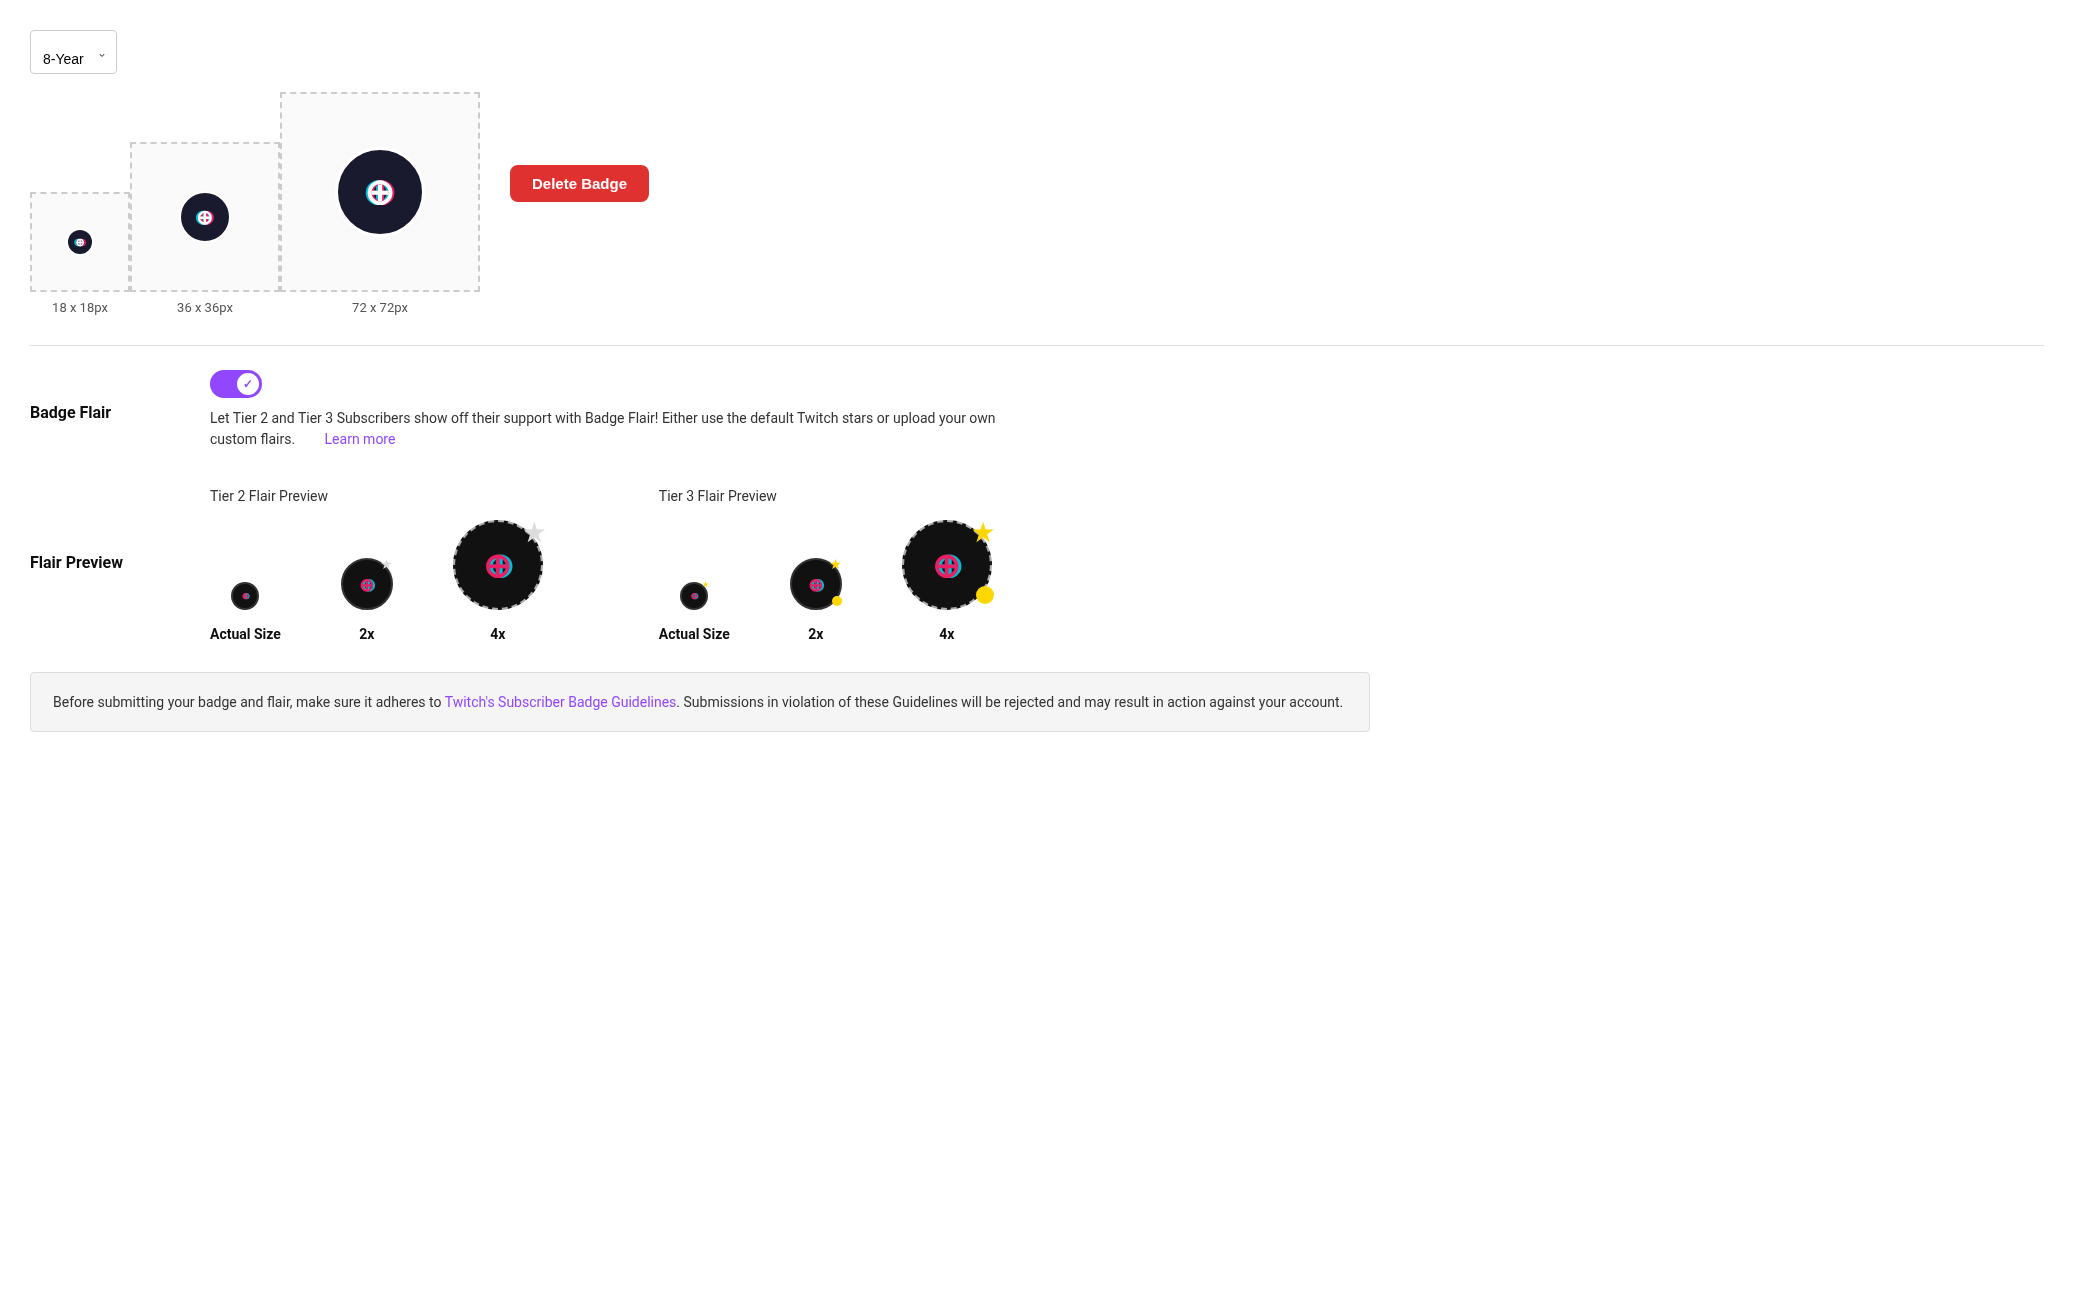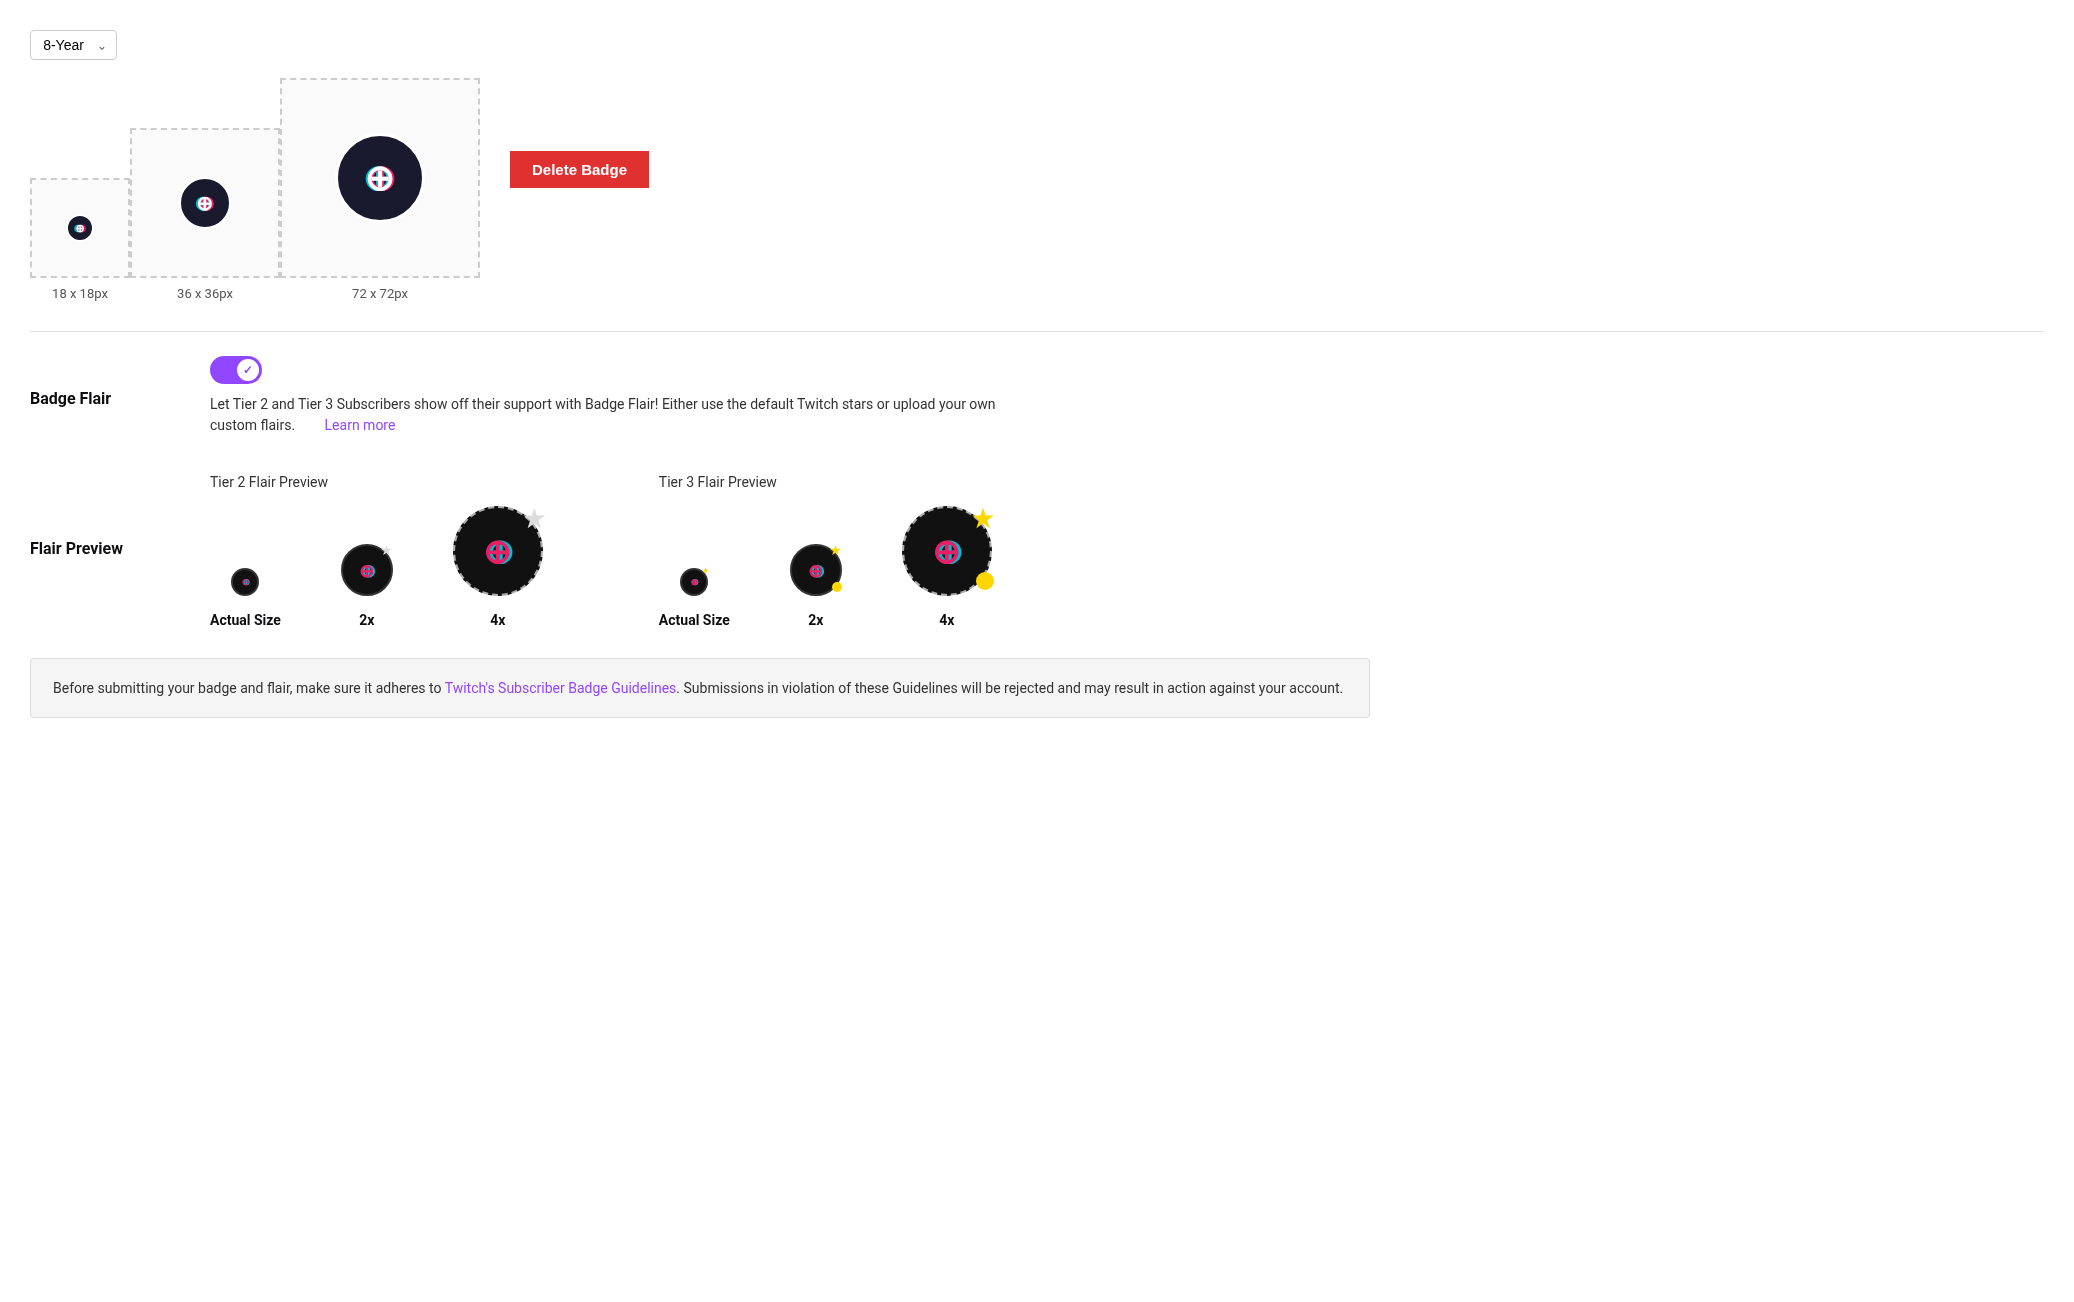--- a/index.html
+++ b/index.html
@@ -13,27 +13,26 @@
     .section-title {
       font-size: 18px;
       font-weight: 700;
       margin-bottom: 16px;
     }
     .dropdown-select {
       appearance: none;
       -webkit-appearance: none;
       border: 1px solid #ccc;
       border-radius: 4px;
-      padding: 6px 32px 6px 12px;
+      padding: 20px 32px 6px 12px;
       font-size: 14px;
       background: #fff;
       cursor: pointer;
       outline: none;
       position: relative;
-      text-align: center;
     }
     .select-wrapper {
       position: relative;
       display: inline-block;
       margin-bottom: 18px;
     }
     .select-wrapper::after {
       content: '⌃';
       position: absolute;
       right: 10px;
@@ -118,21 +117,21 @@
     }
     .h-letter {
       font-family: Impact, sans-serif;
       color: white;
       text-shadow: 2px 0 0 #e91e63, -2px 0 0 #00bcd4;
     }
     .delete-btn {
       background: #e03131;
       color: white;
       border: none;
-      border-radius: 0;
+      border-radius: 8px;
       padding: 10px 22px;
       font-size: 15px;
       font-weight: 600;
       cursor: pointer;
       margin-left: 30px;
       margin-bottom: 60px;
     }
     .divider {
       border: none;
       border-top: 1px solid #e0e0e0;

